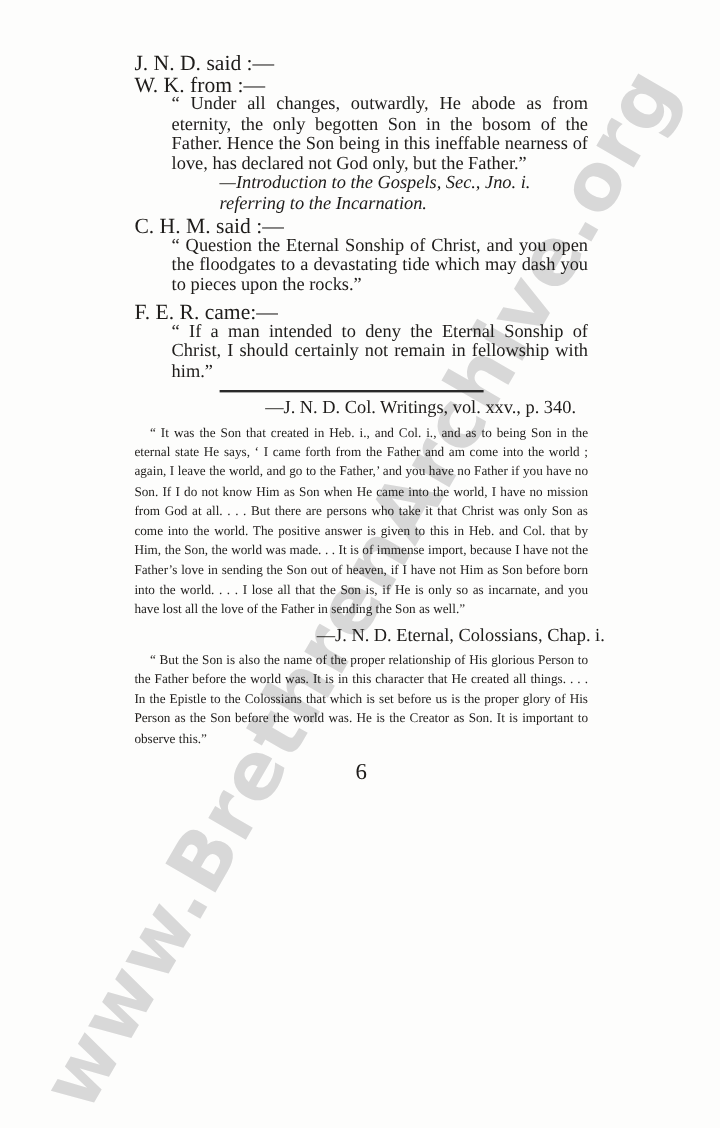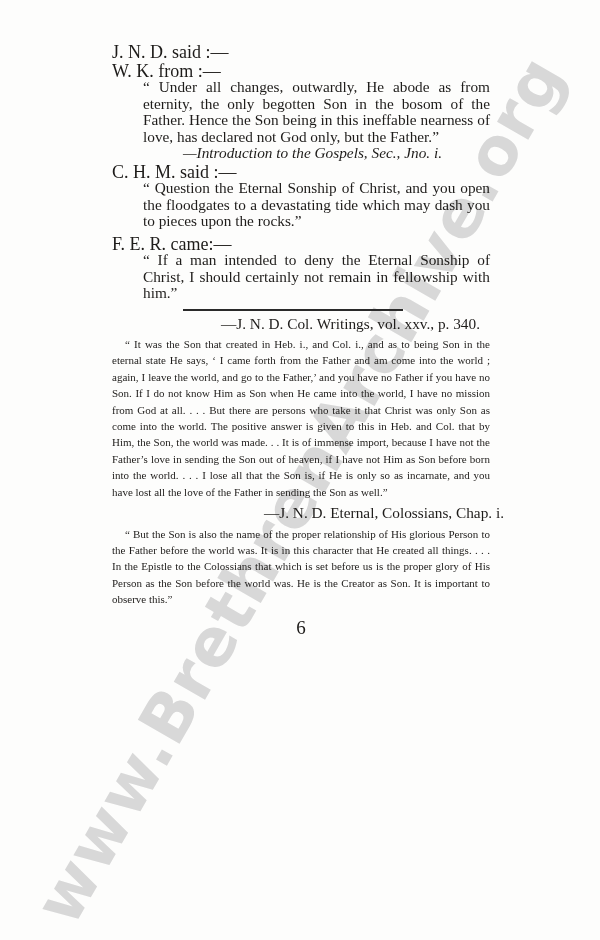--- a/index.html
+++ b/index.html
@@ -86,20 +86,21 @@
   <div class="watermark">www.BrethrenArchive.org</div>
 
   <div class="content">
 
     <div class="author">J. N. D. said :—</div>
 
     <div class="author">W. K. from :—</div>
     <div class="bq"><span>“ Under all changes, outwardly, He abode as from eternity, the only begotten Son in the bosom of the Father.  Hence the Son being in this ineffable nearness of love, has declared not God only, but the Father.”</span></div>
     <div class="cite-center">
       <div>—Introduction to the Gospels, Sec., Jno. i.</div>
+      <div>referring to the Incarnation.</div>
     </div>
 
     <div class="author">C. H. M. said :—</div>
     <div class="bq"><span>“ Question the Eternal Sonship of Christ, and you open the floodgates to a devastating tide which may dash you to pieces upon the rocks.”</span></div>
 
     <div class="author gap">F. E. R. came:—</div>
     <div class="bq"><span>“ If a man intended to deny the Eternal Sonship of Christ, I should certainly not remain in fellowship with him.”</span></div>
 
     <div class="rule"></div>
 

